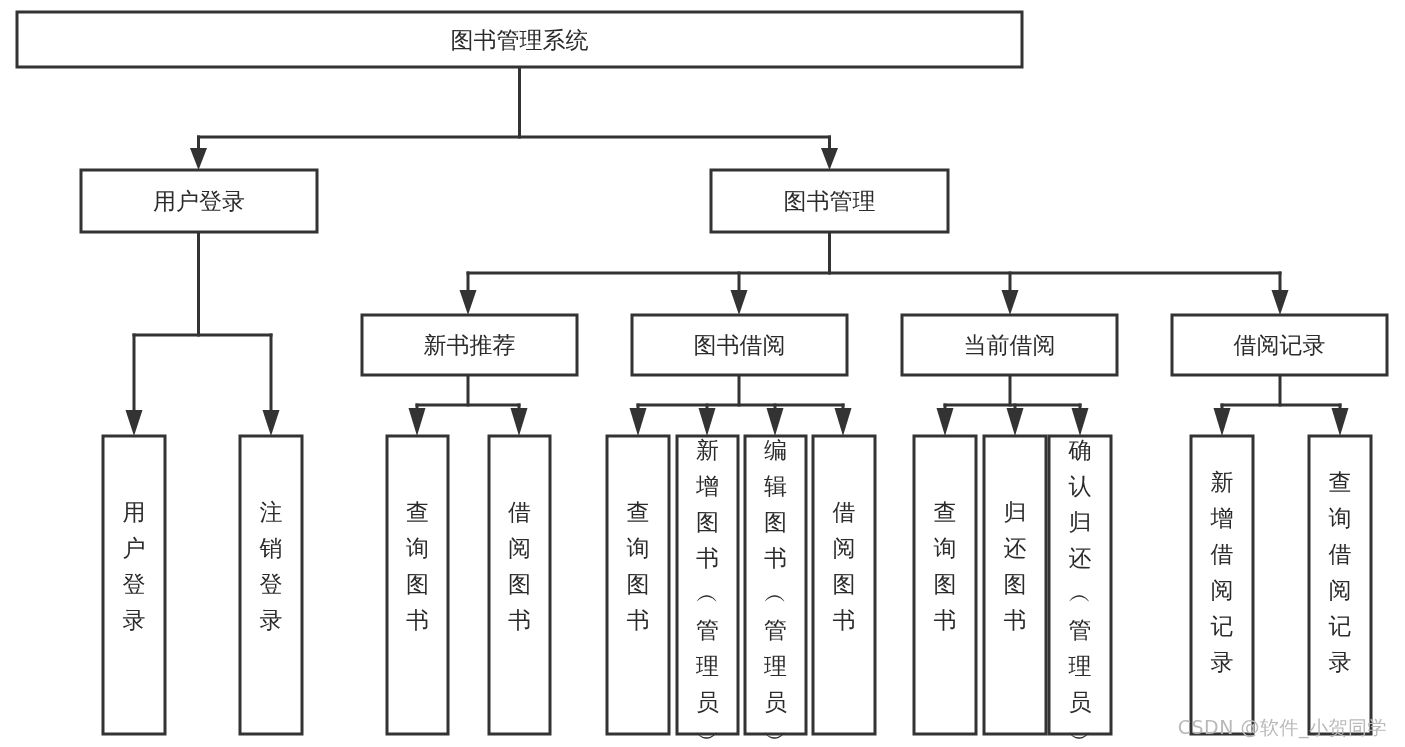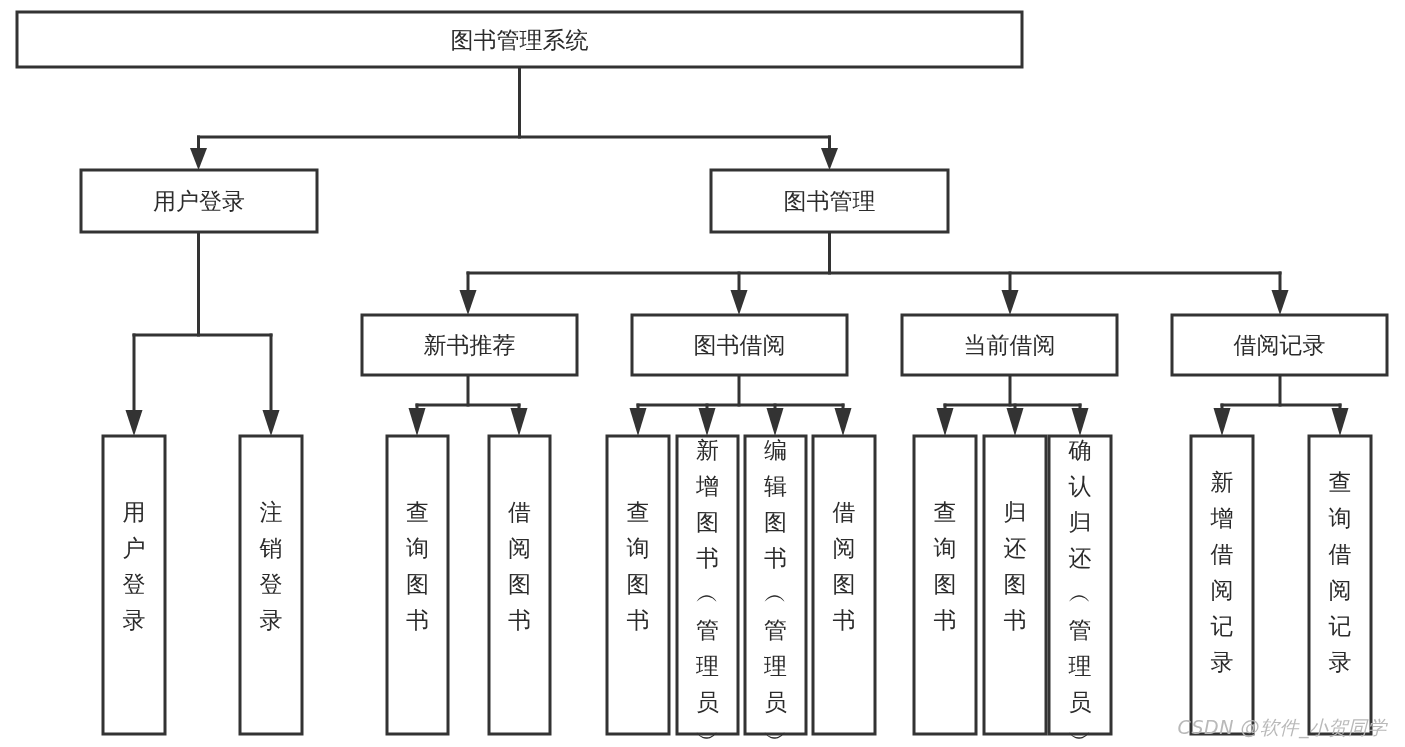--- a/index.html
+++ b/index.html
@@ -59,21 +59,20 @@
   .watermark {
     position: absolute;
     right: 18px;
     bottom: 6px;
     font-family: "DejaVu Sans", "Liberation Sans", sans-serif;
     font-size: 19px;
     color: #b9b9b9;
     white-space: nowrap;
     letter-spacing: 0.5px;
     user-select: none;
-    font-style: italic;
   }
 </style>
 </head>
 <body>
 
 <div id="diagram-root">
 
   <svg id="tree-svg" viewBox="0 0 1405 747" xmlns="http://www.w3.org/2000/svg">
 
     <g>

